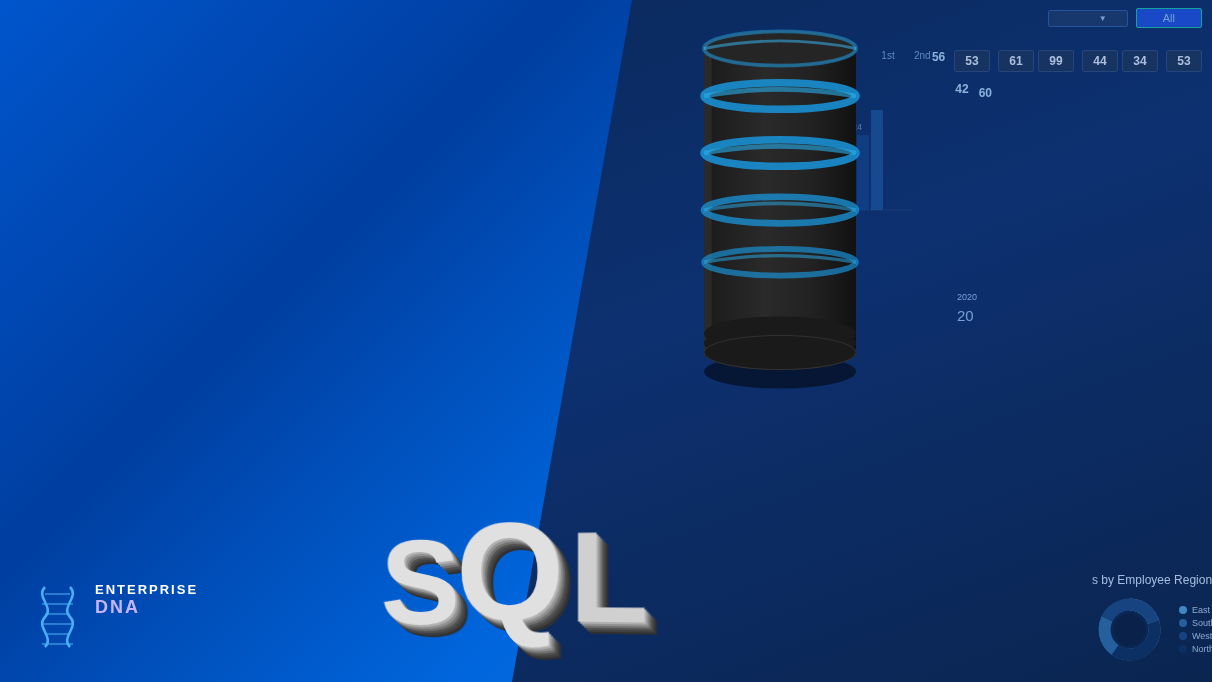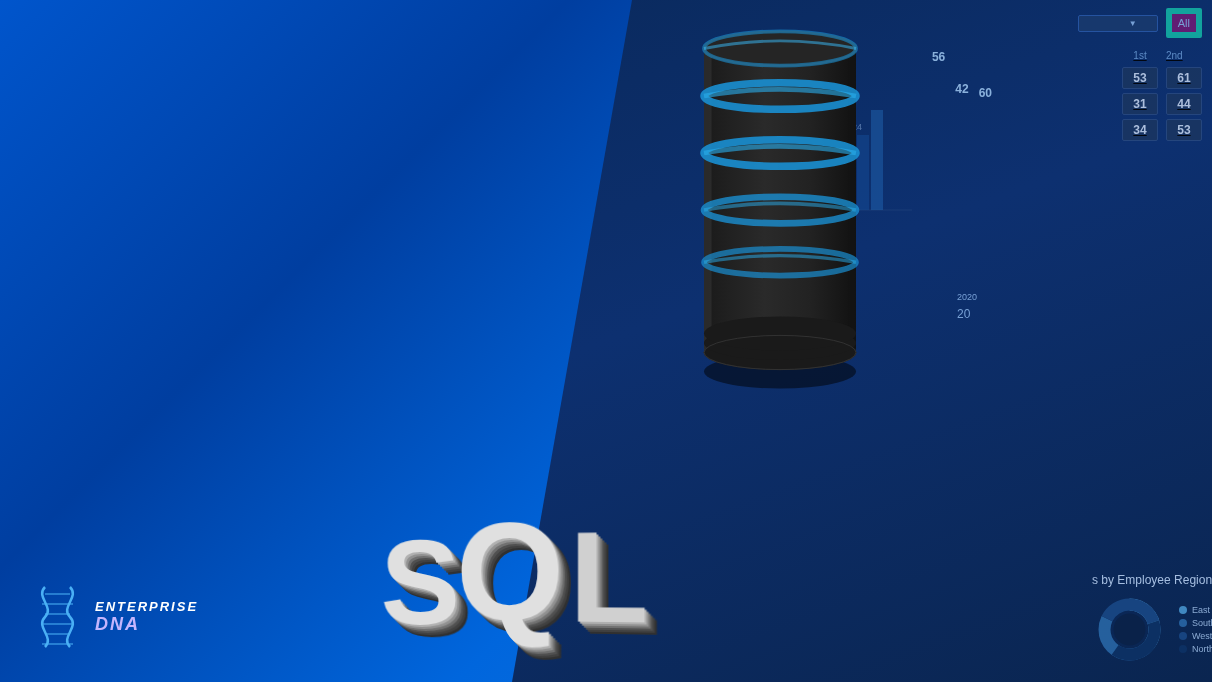--- a/index.html
+++ b/index.html
@@ -60,36 +60,35 @@
       padding: 3px 20px 3px 8px;
       font-size: 11px;
       border-radius: 2px;
       position: relative;
       width: 80px;
     }
 
     .dash-all-label {
       color: #8ab4e8;
       font-size: 11px;
-      background: #701a75;
-      border: 6px solid #14b8a6;
-      padding: 3px 6px;
+      background: #1d4ed8;
+      border: 1px solid #14b8a6;
+      padding: 3px 26px;
       border-radius: 2px;
     }
 
     
     .score-cards {
       position: absolute;
       top: 50px;
       right: 10px;
       display: flex;
-      flex-direction: column;
+      flex-direction: row;
       gap: 4px;
       z-index: 3;
-      text-decoration: underline;
     }
 
     .score-header-row {
       display: flex;
       gap: 8px;
       justify-content: flex-end;
       color: #6a9ad4;
       font-size: 10px;
       margin-bottom: 2px;
     }
@@ -138,23 +137,21 @@
       font-weight: bold;
     }
 
     
     .logo-area {
       position: absolute;
       bottom: 30px;
       left: 30px;
       z-index: 10;
       display: flex;
-      align-items: center;
       gap: 10px;
-      font-style: italic;
     }
 
     .logo-dna {
       width: 55px;
       height: 70px;
     }
 
     .logo-text {
       display: flex;
       flex-direction: column;
@@ -260,21 +257,21 @@
   <div class="score-cards">
     <div class="score-header-row">
       <span style="width:36px;text-align:center;">1st</span>
       <span style="width:36px;text-align:left;">2nd</span>
     </div>
     <div class="score-row">
       <div class="score-cell">53</div>
       <div class="score-cell">61</div>
     </div>
     <div class="score-row">
-      <div class="score-cell">31</div>
+      <div class="score-cell">99</div>
       <div class="score-cell">44</div>
     </div>
     <div class="score-row">
       <div class="score-cell">34</div>
       <div class="score-cell">53</div>
     </div>
   </div>
 
   <div class="partial-numbers">
     <div class="partial-num">56</div>
@@ -326,21 +323,21 @@
       <rect x="149" y="60" width="12" height="100" fill="#2a7acc" opacity="0.7"></rect>
 
       <text x="110" y="38" fill="#a0c0e8" font-size="9">35</text>
 
       <text x="130" y="80" fill="#a0c0e8" font-size="9">24</text>
     </svg>
   </div>
 
   <div style="position:absolute;top:292px;right:235px;z-index:3;display:flex;flex-direction:column;gap:5px;">
     <span style="color:#8ab4e8;font-size:9px;">2020</span>
-    <span style="color:#8ab4e8;font-size:12px;">20</span>
+    <span style="color:#8ab4e8;font-size:15px;">20</span>
   </div>
 
   <div style="position:absolute;bottom:15px;left:460px;z-index:3;width:290px;">
     <div style="color:#c0d8f8;font-size:12px;margin-bottom:5px;">s by Employee Region</div>
     <div style="display:flex;align-items:center;gap:12px;">
 
       <svg width="75" height="75" viewBox="0 0 75 75">
 
         <circle cx="37.5" cy="37.5" r="25" fill="none" stroke="#4a9ad4" stroke-width="12" stroke-dasharray="55.5 101.5" stroke-dashoffset="0" transform="rotate(-90 37.5 37.5)"></circle>
         <circle cx="37.5" cy="37.5" r="25" fill="none" stroke="#2a6aaa" stroke-width="12" stroke-dasharray="72.8 83.2" stroke-dashoffset="-55.5" transform="rotate(-90 37.5 37.5)"></circle>

